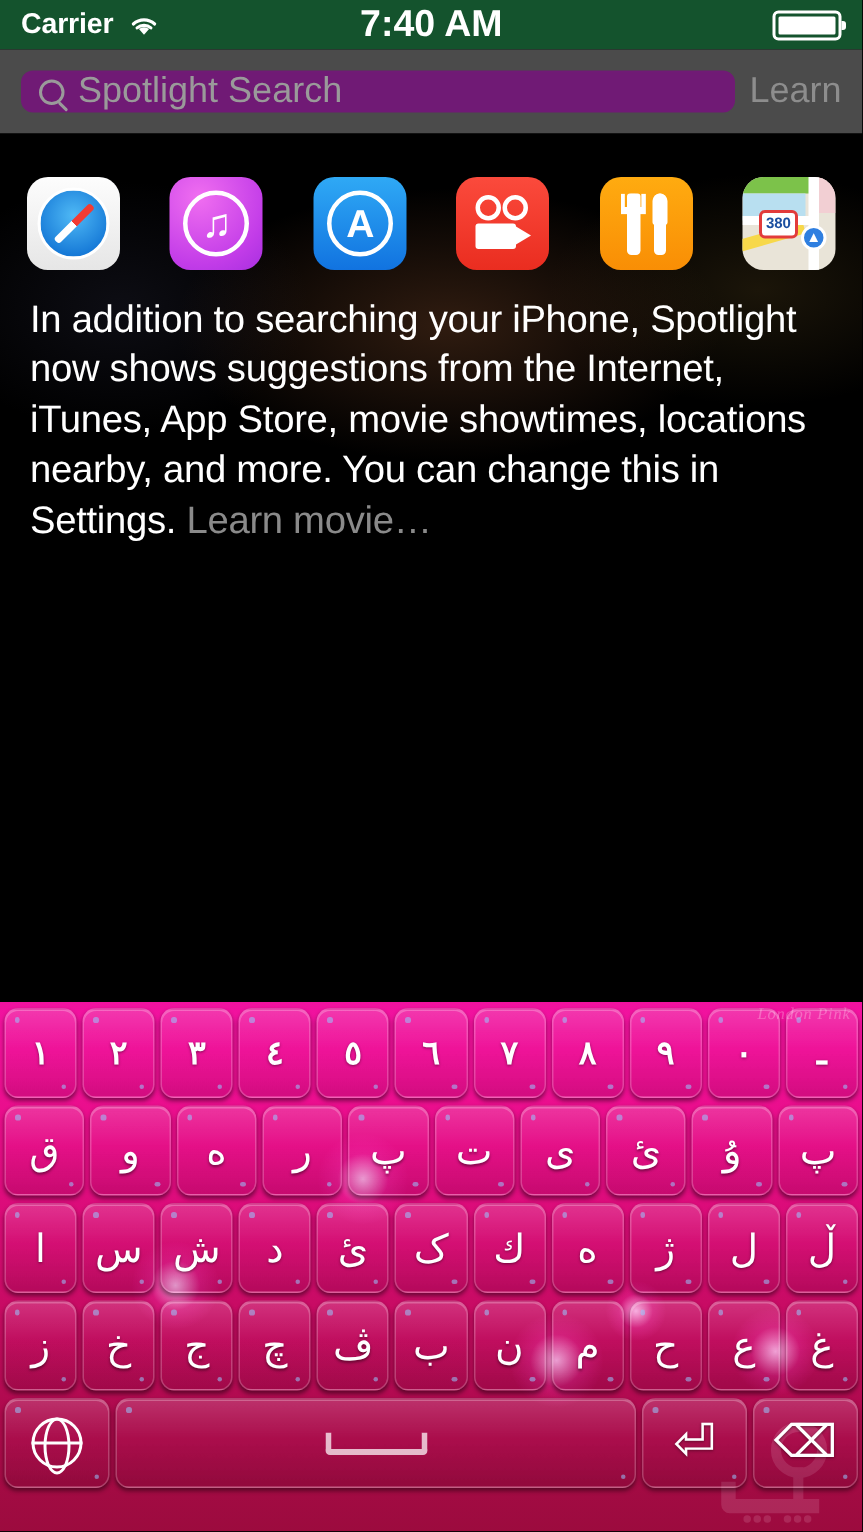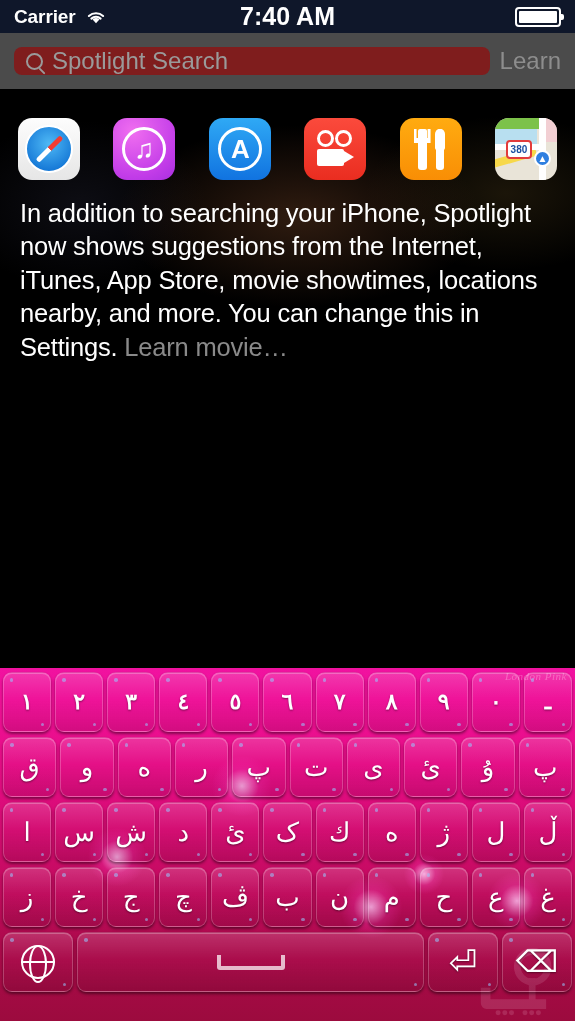--- a/index.html
+++ b/index.html
@@ -18,21 +18,21 @@
     height: 1021px;
     background: #000;
     overflow: hidden;
   }
 
   
   #status-bar {
     position: absolute;
     top: 0; left: 0;
     width: 575px; height: 33px;
-    background: #0f172a;
+    background: #14532d;
     display: flex;
     align-items: center;
     padding: 0 14px;
     color: #ffffff;
   }
   .status-left {
     display: flex; align-items: center; gap: 9px;
     font-size: 19px; font-weight: bold;
     letter-spacing: -0.1px;
     flex: 0 0 auto;
@@ -78,21 +78,21 @@
     width: 575px; height: 56px;
     background: #4b4b4b;
     display: flex;
     align-items: center;
     padding: 0 14px;
     gap: 10px;
   }
   #search-field {
     flex: 1;
     height: 28px;
-    background: #7f1d1d;
+    background: #701a75;
     border-radius: 8px;
     display: flex;
     align-items: center;
     padding: 0 12px;
     gap: 9px;
     overflow: hidden;
   }
   .search-glass {
     width: 17px; height: 17px;
     border: 2px solid #9a9a9a;

